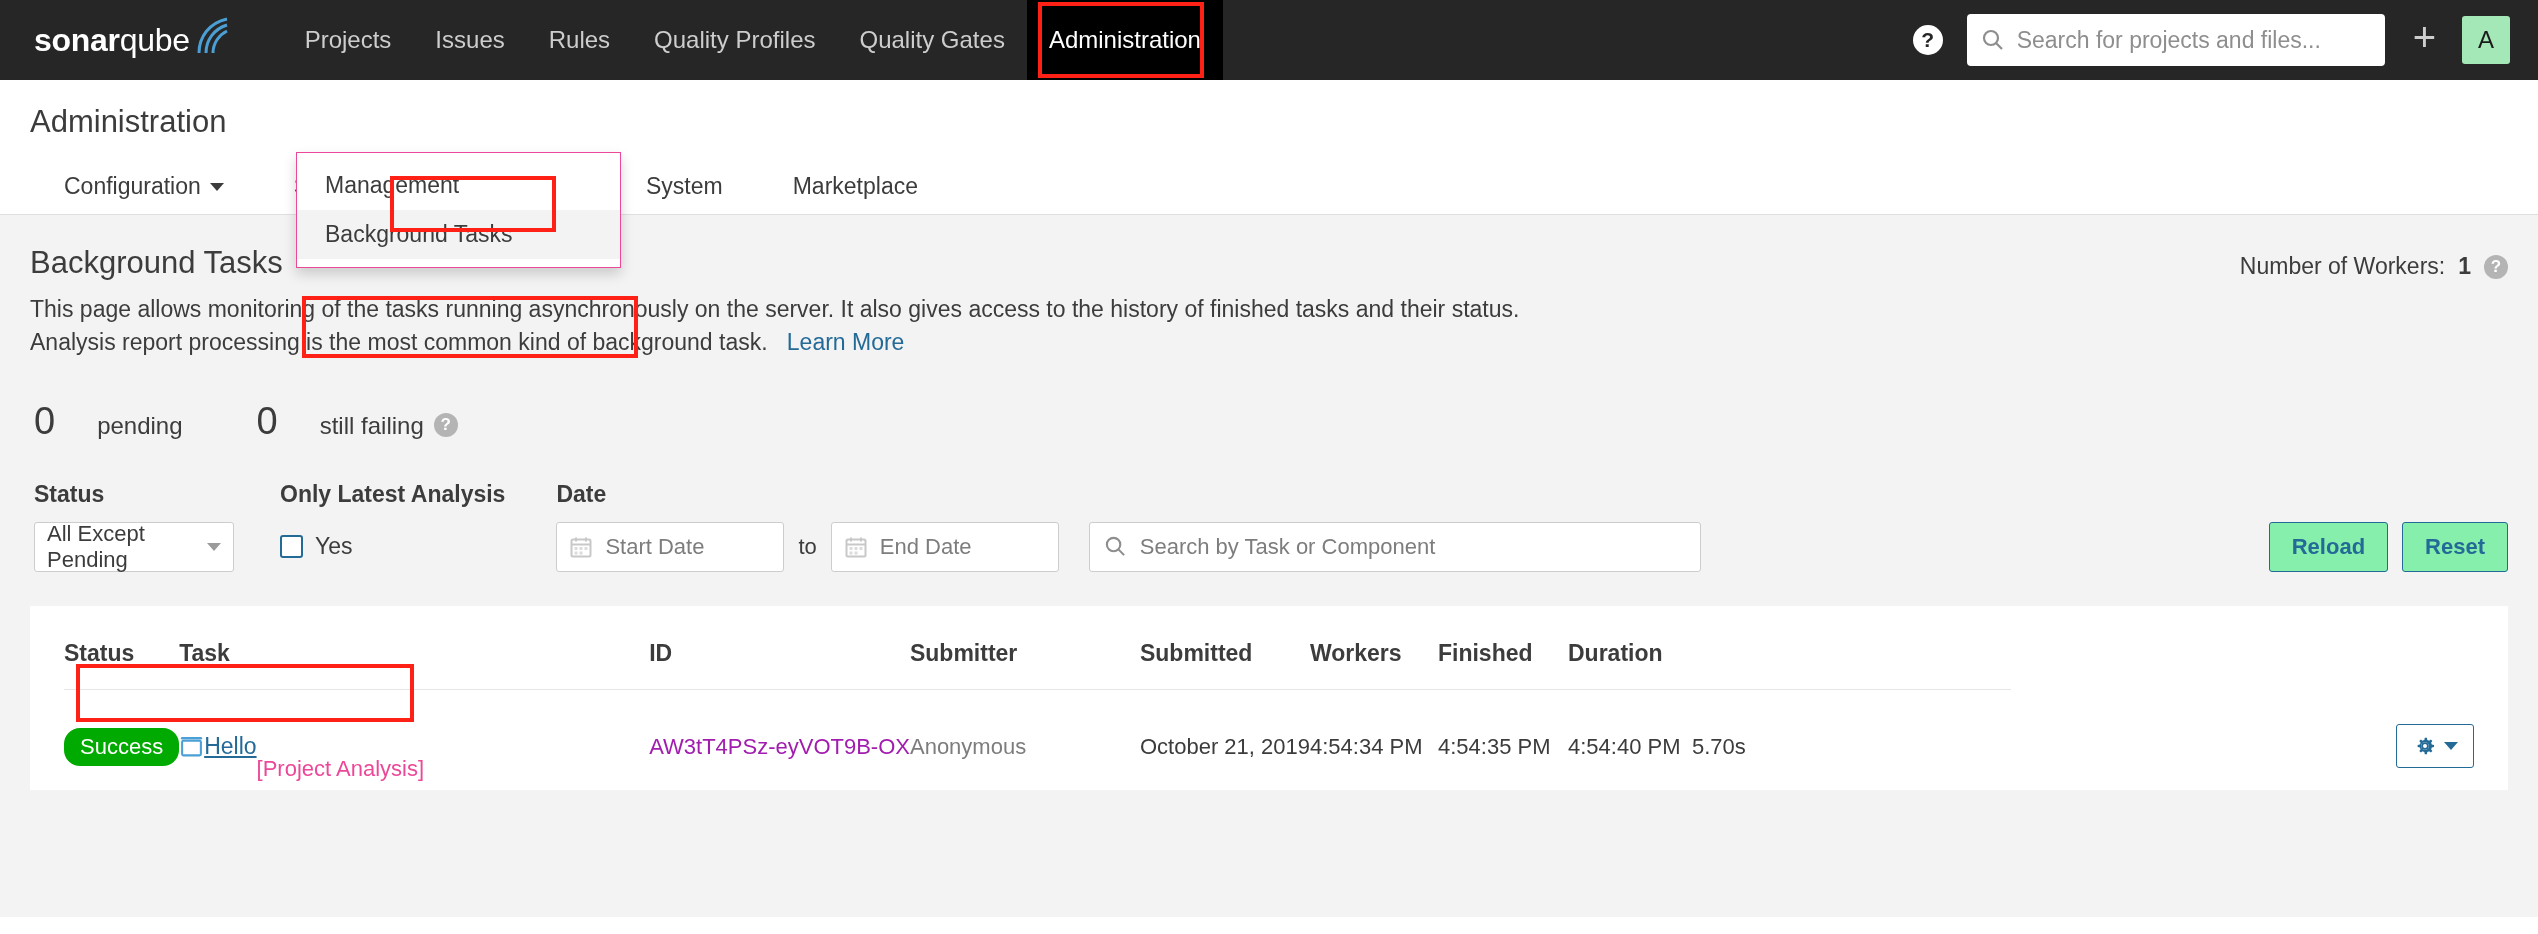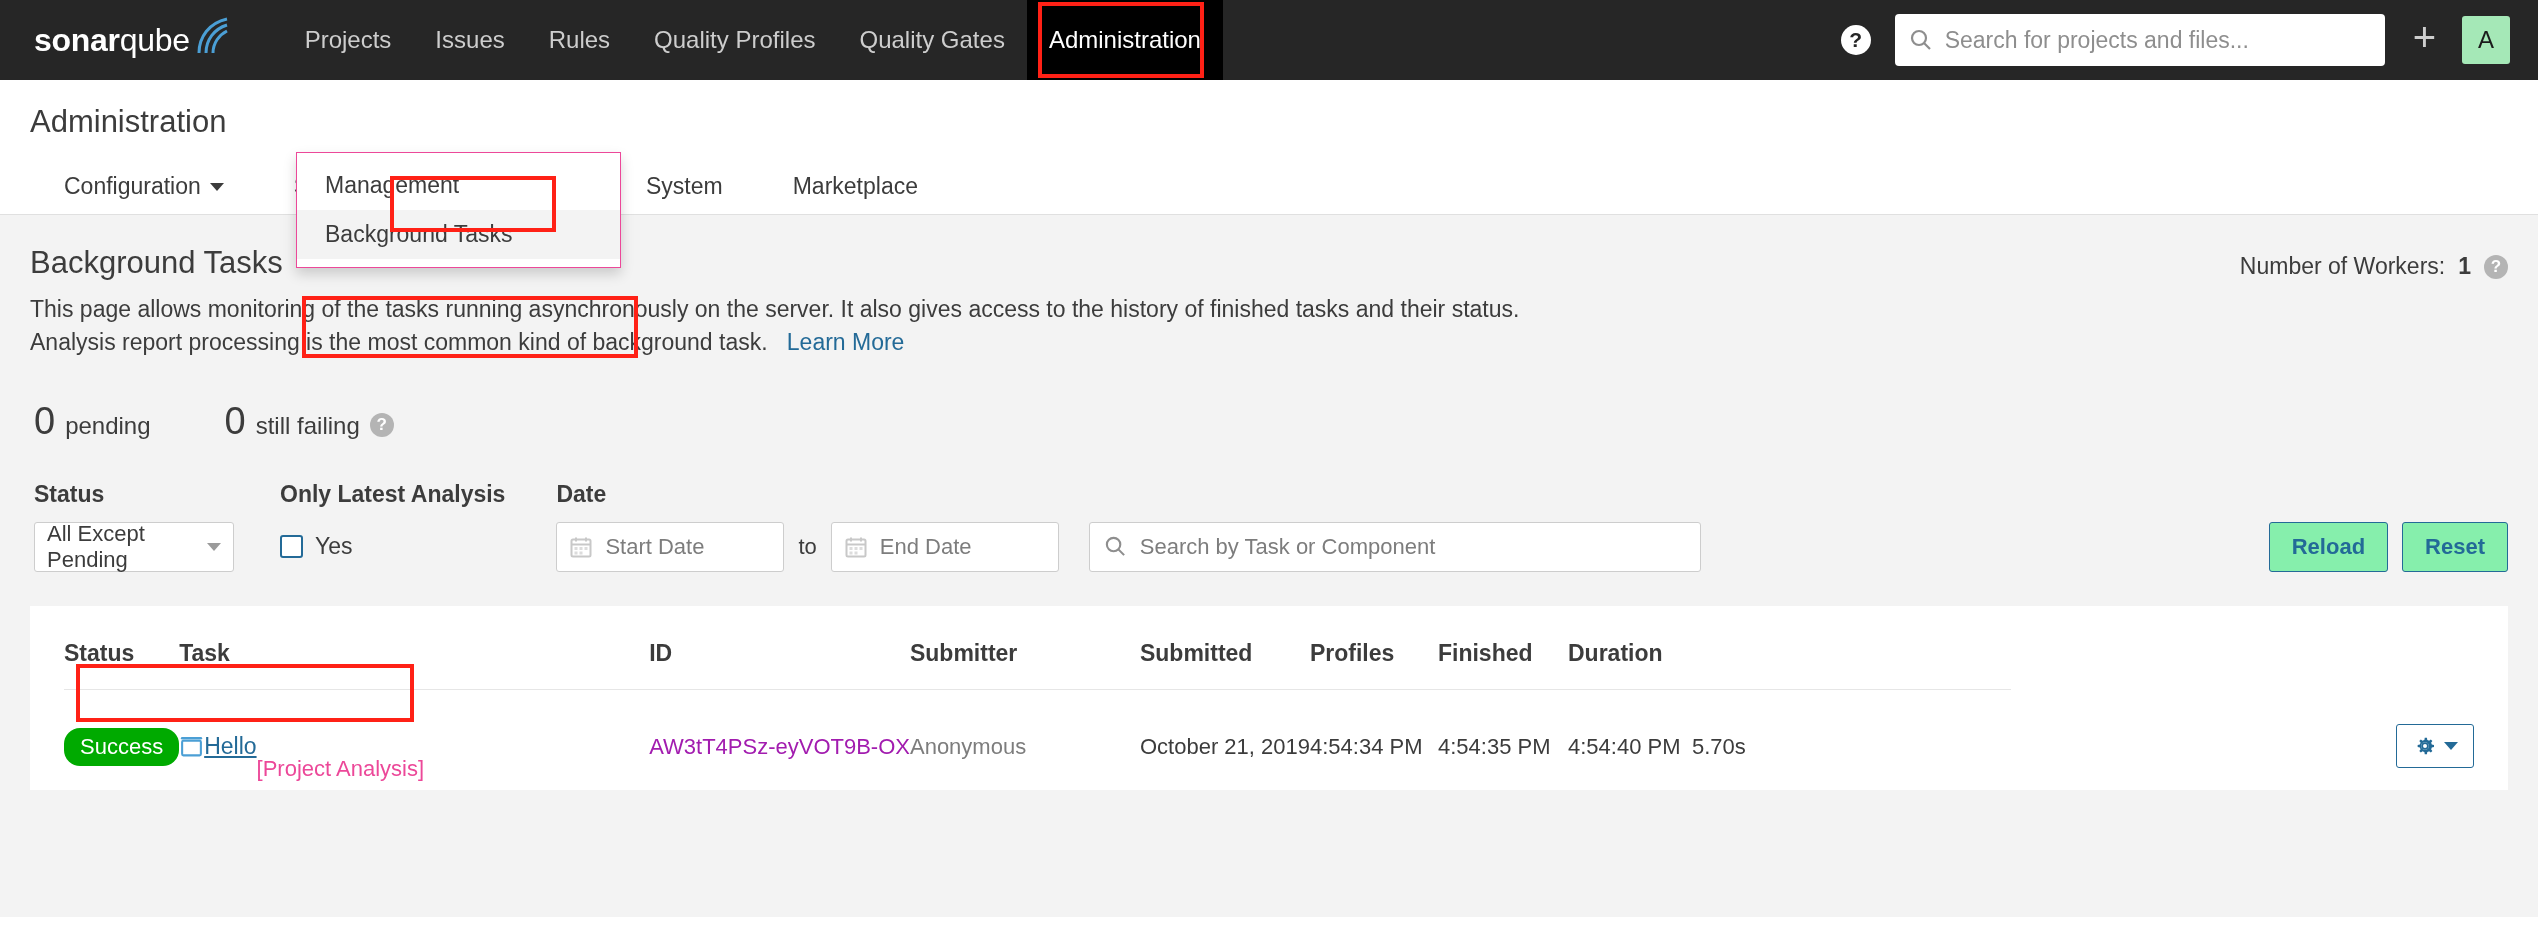--- a/index.html
+++ b/index.html
@@ -63,21 +63,21 @@
     width: 30px; height: 30px;
     border-radius: 50%;
     background: #ffffff;
     color: #262626;
     font-size: 21px; font-weight: bold;
     display: flex; align-items: center; justify-content: center;
     margin-right: 24px;
     cursor: pointer;
   }
   .search-box {
-    width: 490px; height: 52px;
+    width: 418px; height: 52px;
     background: #ffffff;
     border-radius: 4px;
     display: flex; align-items: center;
     padding: 0 14px;
     gap: 12px;
   }
   .search-box .ph { color: #8e8e8e; font-size: 23px; }
   .plus-btn {
     color: #cdcdcd; font-size: 40px; font-weight: 300;
     margin: 0 26px 0 28px;
@@ -193,21 +193,21 @@
   }
   .link { color: #236a97; text-decoration: none; cursor: pointer; }
 
   .stats {
     display: flex; align-items: center; gap: 74px;
     margin-top: 40px;
     padding-left: 4px;
   }
   .stat { display: flex; align-items: baseline; gap: 10px; }
   .stat-num { font-size: 38px; color: #3c3c3c; font-weight: 300; }
-  .stat-lbl { font-size: 24px; color: #3c3c3c; }
+  .stat-lbl { font-size: 24px; color: #3c3c3c; margin-left: 32px; }
   .stat .help-gray { position: relative; top: -4px; }
 
   
   .filters {
     display: flex; align-items: flex-end;
     margin-top: 38px;
     gap: 0;
     padding-left: 4px;
   }
   .fgroup { display: flex; flex-direction: column; }
@@ -512,21 +512,21 @@
 
   <div class="tablewrap">
     <table>
       <thead>
         <tr>
           <th class="col-status">Status</th>
           <th class="col-task">Task</th>
           <th class="col-id">ID</th>
           <th class="col-sub">Submitter</th>
           <th class="col-smtd">Submitted</th>
-          <th class="col-start">Profiles</th>
+          <th class="col-start">Workers</th>
           <th class="col-fin">Finished</th>
           <th class="col-dur">Duration</th>
           <th></th>
         </tr>
       </thead>
       <tbody>
         <tr>
           <td>
             <span class="badge">Success</span>
           </td>

